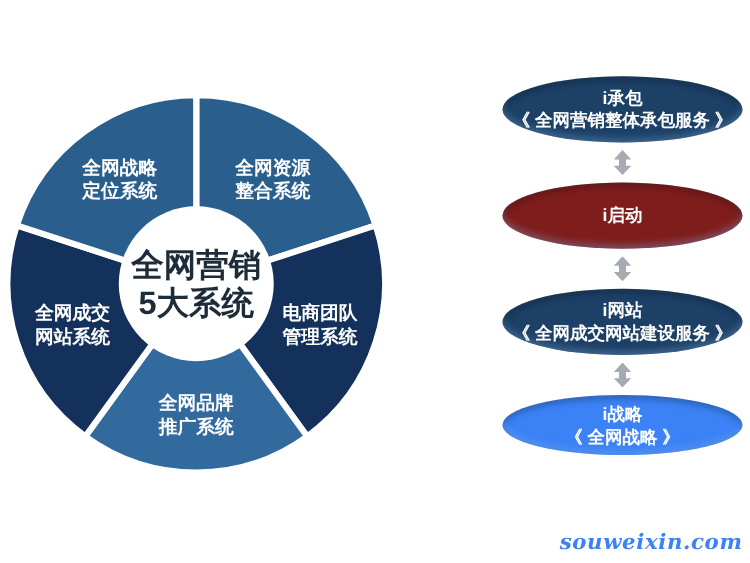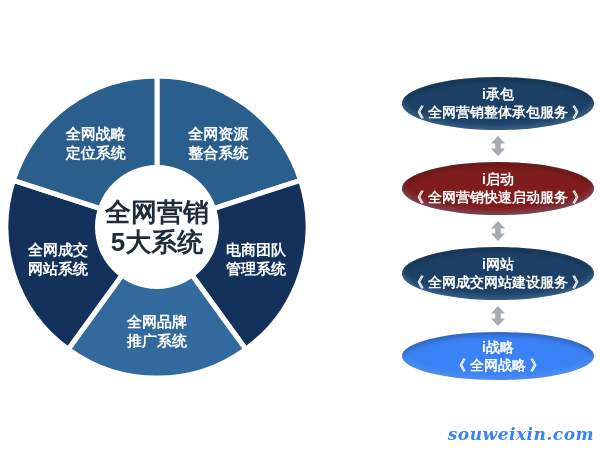--- a/index.html
+++ b/index.html
@@ -14,21 +14,21 @@
     fill:#ffffff; font-size:15px; font-weight:bold; text-anchor:middle;
     font-family:"Liberation Sans", sans-serif;
   }
   .center-label {
     fill:#1e2c3a; font-size:26px; font-weight:600; text-anchor:middle;
     font-family:"Liberation Sans", sans-serif;
   }
 
   
   .services {
-    position:absolute; left:402px; top:77px; width:192px;
+    position:absolute; left:402px; top:61px; width:192px;
     display:flex; flex-direction:column; align-items:center;
   }
   .service-ellipse {
     width:192px; height:53px; border-radius:50%;
     display:flex; flex-direction:column; justify-content:center; align-items:center;
     color:#ffffff; text-align:center; flex:none;
     box-shadow: inset 0 -3px 6px rgba(130,175,220,0.35), inset 0 3px 5px rgba(0,0,0,0.25);
   }
   .service-ellipse:last-of-type { height:48px; }
   .svc-title { font-size:14px; font-weight:bold; line-height:17px; white-space:nowrap; }
@@ -68,21 +68,20 @@
       <div class="svc-title">i承包</div>
       <div class="svc-sub">《 全网营销整体承包服务 》</div>
     </div>
 
     <svg class="updown-arrow" width="16" height="20" viewBox="0 0 16 20">
       <path d="M8 0 L15 7.5 L10.8 7.5 L10.8 12.5 L15 12.5 L8 20 L1 12.5 L5.2 12.5 L5.2 7.5 L1 7.5 Z" fill="#a6abb3"></path>
     </svg>
 
     <div class="service-ellipse" style="background: #7f1d1d;">
       <div class="svc-title">i启动</div>
-      <div class="svc-sub">《 全网营销快速启动服务 》</div>
     </div>
 
     <svg class="updown-arrow" width="16" height="20" viewBox="0 0 16 20">
       <path d="M8 0 L15 7.5 L10.8 7.5 L10.8 12.5 L15 12.5 L8 20 L1 12.5 L5.2 12.5 L5.2 7.5 L1 7.5 Z" fill="#a6abb3"></path>
     </svg>
 
     <div class="service-ellipse" style="background: rgb(28, 64, 102);">
       <div class="svc-title">i网站</div>
       <div class="svc-sub">《 全网成交网站建设服务 》</div>
     </div>

